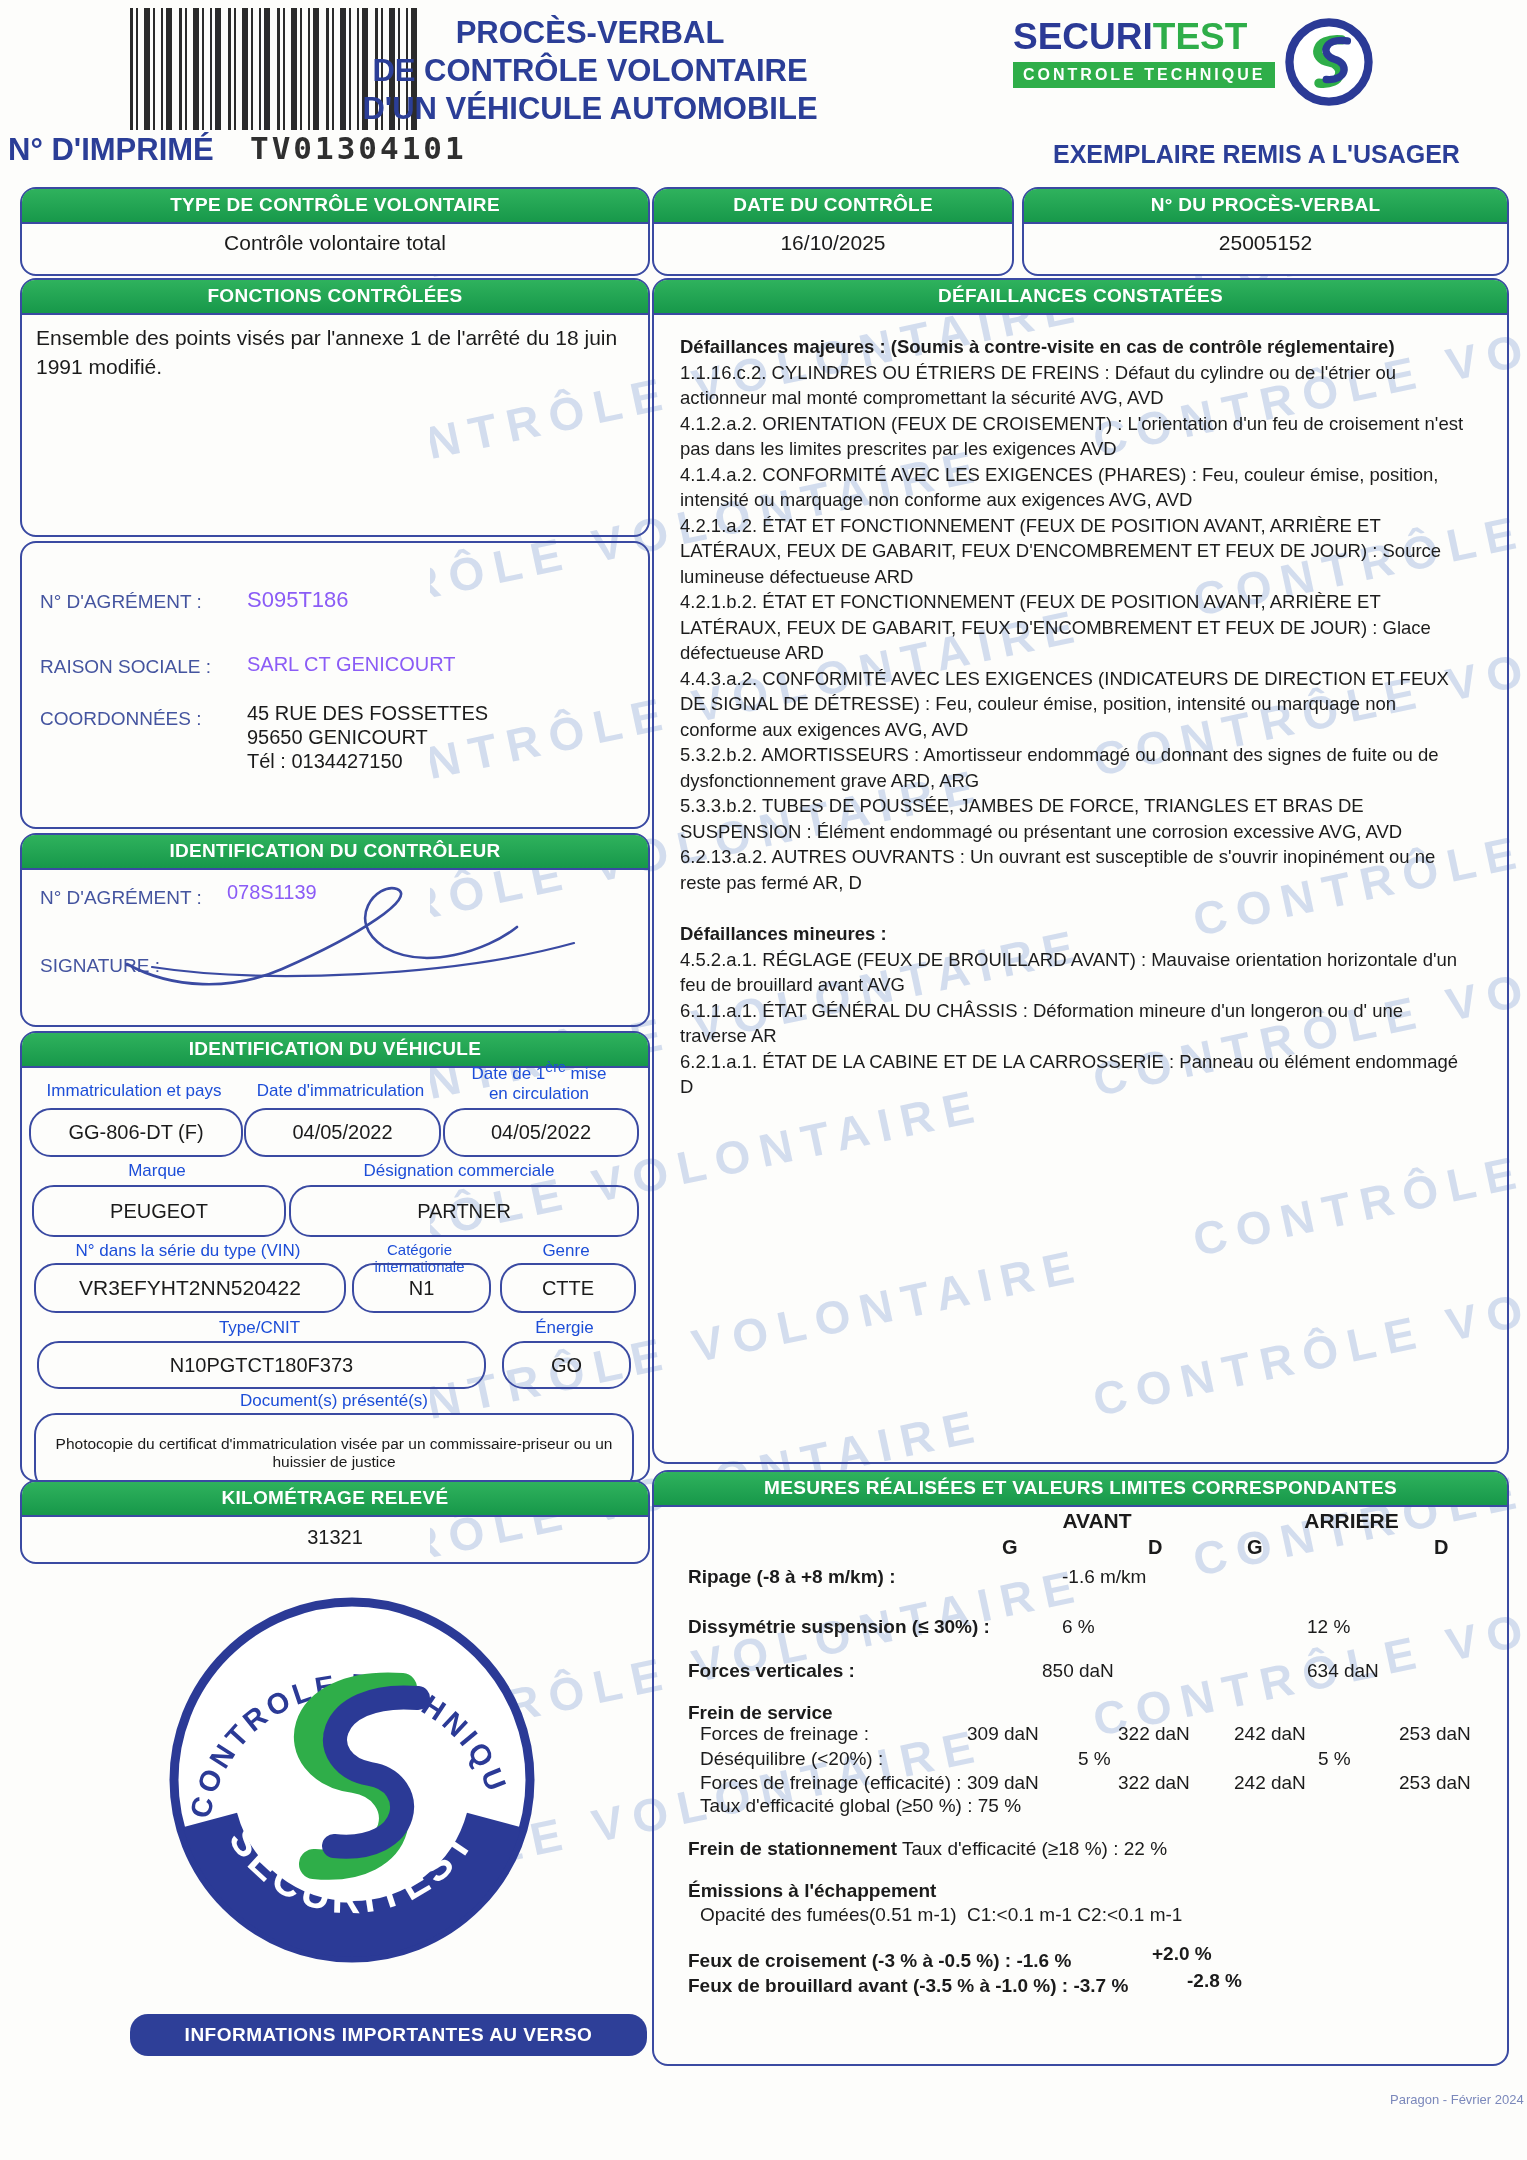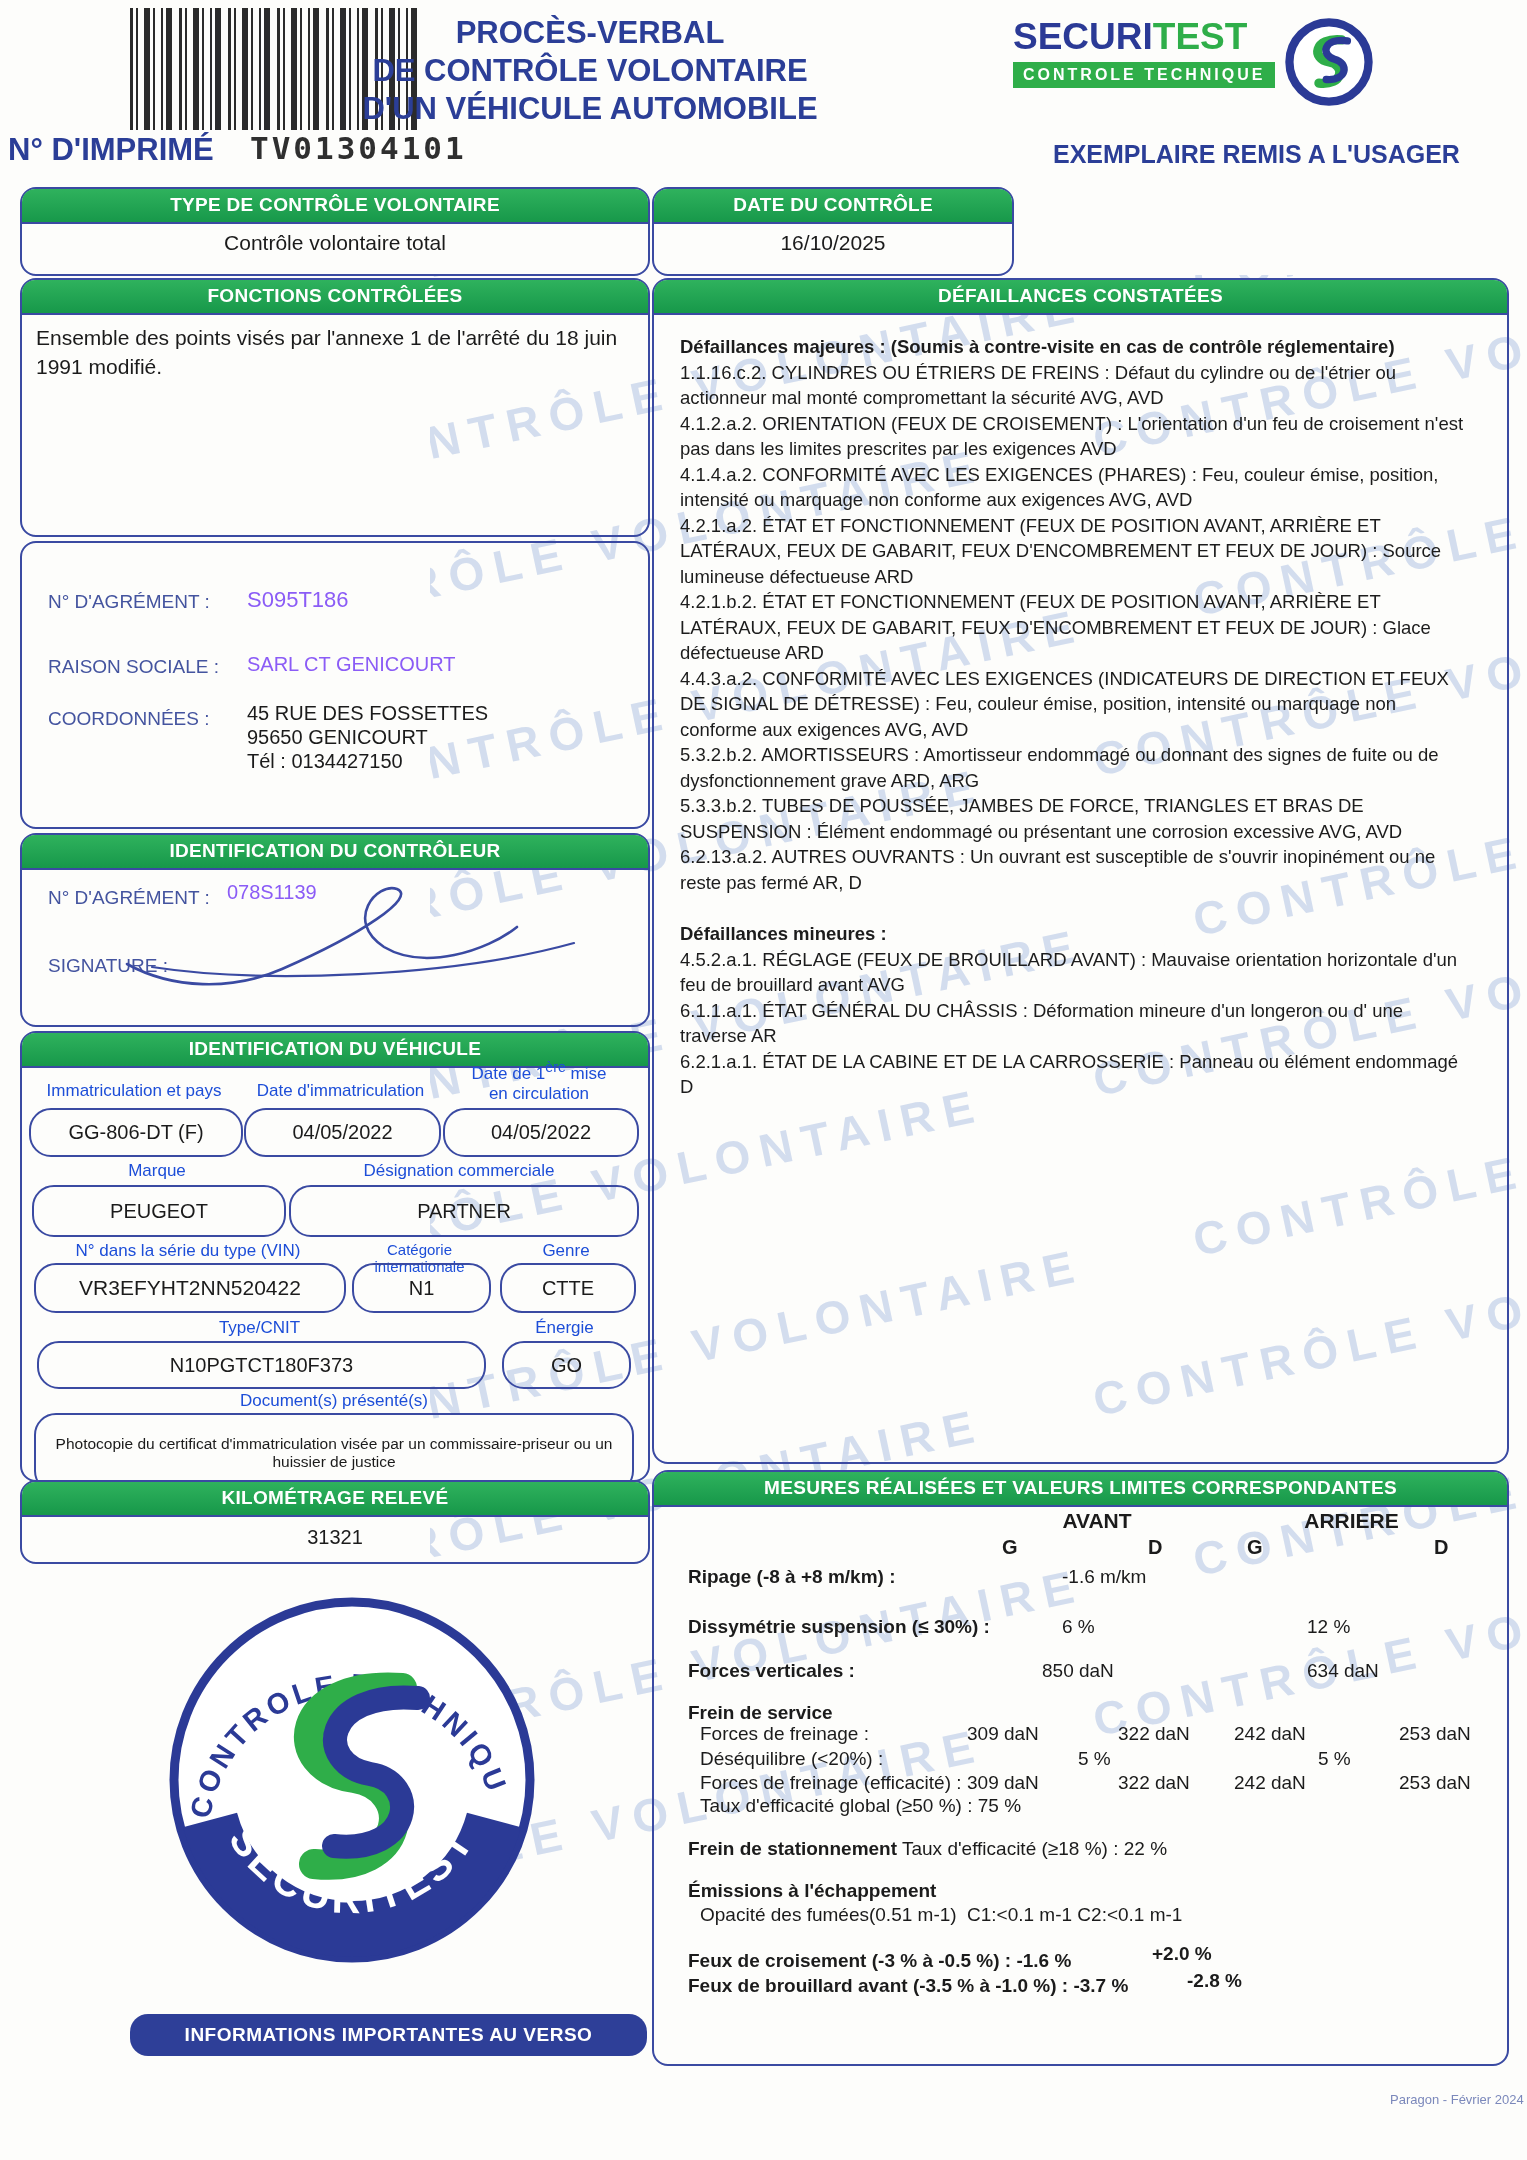--- a/index.html
+++ b/index.html
@@ -6,21 +6,21 @@
   body{width:1527px;height:2160px;background:#fdfdfb;font-family:"Liberation Sans",sans-serif;color:#1b1b1b;position:relative;overflow:hidden;}
   .page{position:relative;width:1527px;height:2160px;}
   
   .wm-layer{position:absolute;left:430px;top:275px;width:1097px;height:1790px;overflow:hidden;z-index:0;}
   .wm-row{position:absolute;white-space:nowrap;transform:rotate(-12deg);transform-origin:0 50%;font-weight:bold;font-size:46px;letter-spacing:10px;color:rgba(125,155,210,0.32);}
   
   .box{position:absolute;border:2px solid #3a4aa2;border-radius:16px;background:transparent;z-index:1;}
   .box-header{background:linear-gradient(180deg,#2fb25d,#17984a);color:#fff;font-weight:bold;text-align:center;font-size:19px;letter-spacing:.3px;padding:5px 4px 6px;border-radius:13px 13px 0 0;border-bottom:2px solid #3a4aa2;}
   .abs{position:absolute;}
   .blue{color:#2b3e97;}
-  .lbl-blue{color:#44549f;margin-left:8px;}
+  .lbl-blue{color:#44549f;}
   .center-val{color:#8b5cf6;font-size:20px;}
   .top-val{position:absolute;left:0;right:0;top:42px;text-align:center;font-size:21px;color:#1b1b1b;}
   
   .def-wrap{position:absolute;left:26px;top:54px;width:790px;font-size:18.5px;line-height:25.5px;color:#1c1c1c;}
   .def-title{font-weight:bold;}
   .def-title2{font-weight:bold;margin-top:26px;}
   .defect-item{margin:0;}
   .addr-line{font-size:20px;line-height:24px;color:#1b1b1b;}
   
   .pill{position:absolute;border:2px solid #3a4aa2;border-radius:22px;display:flex;align-items:center;justify-content:center;font-size:20px;color:#1b1b1b;background:transparent;}
@@ -82,20 +82,24 @@
   </div>
   <div class="abs blue" style="left:1053px;top:140px;font-size:25px;font-weight:bold;">EXEMPLAIRE REMIS A L'USAGER</div>
 
   <div class="box" style="left:20px;top:187px;width:626px;height:85px;">
     <div class="box-header">TYPE DE CONTRÔLE VOLONTAIRE</div>
     <div class="top-val">Contrôle volontaire total</div>
   </div>
   <div class="box" style="left:652px;top:187px;width:358px;height:85px;">
     <div class="box-header">DATE DU CONTRÔLE</div>
     <div class="top-val">16/10/2025</div>
+  </div>
+  <div class="box" style="left:1022px;top:187px;width:483px;height:85px;">
+    <div class="box-header">N° DU PROCÈS-VERBAL</div>
+    <div class="top-val">25005152</div>
   </div>
 
   <div class="box" style="left:20px;top:278px;width:626px;height:255px;">
     <div class="box-header">FONCTIONS CONTRÔLÉES</div>
     <div style="padding:8px 14px;font-size:21px;line-height:29px;color:#1b1b1b;">Ensemble des points visés par l'annexe 1 de l'arrêté du 18 juin 1991 modifié.</div>
   </div>
 
   <div class="box" style="left:652px;top:278px;width:853px;height:1182px;">
     <div class="box-header">DÉFAILLANCES CONSTATÉES</div>
     <div class="def-wrap">

